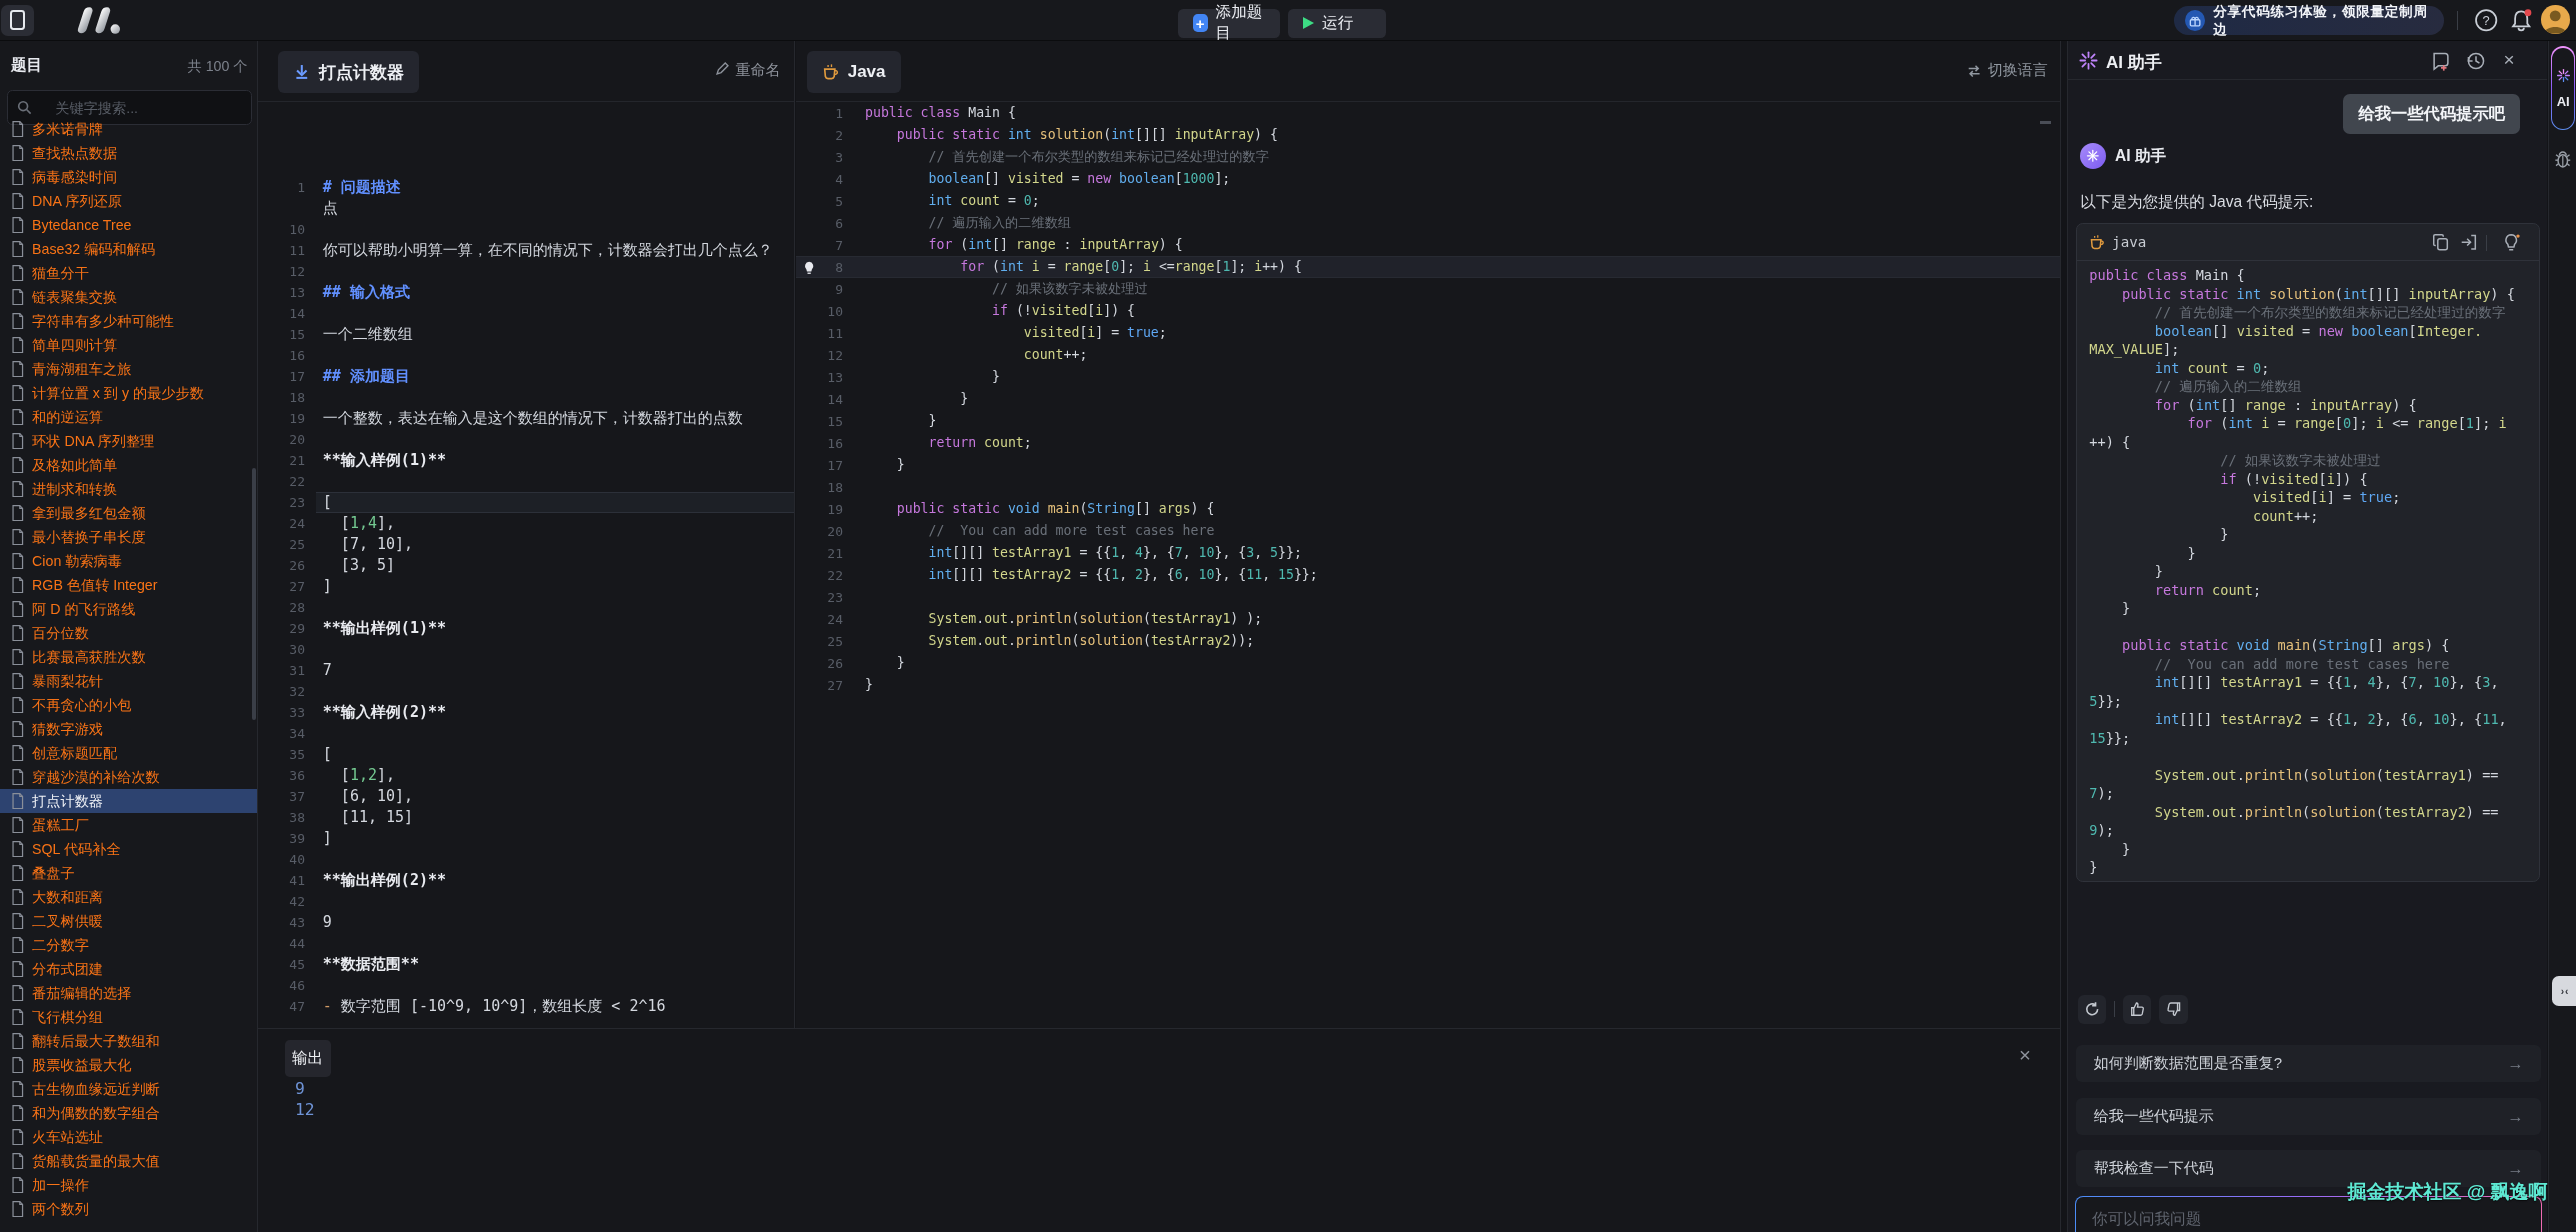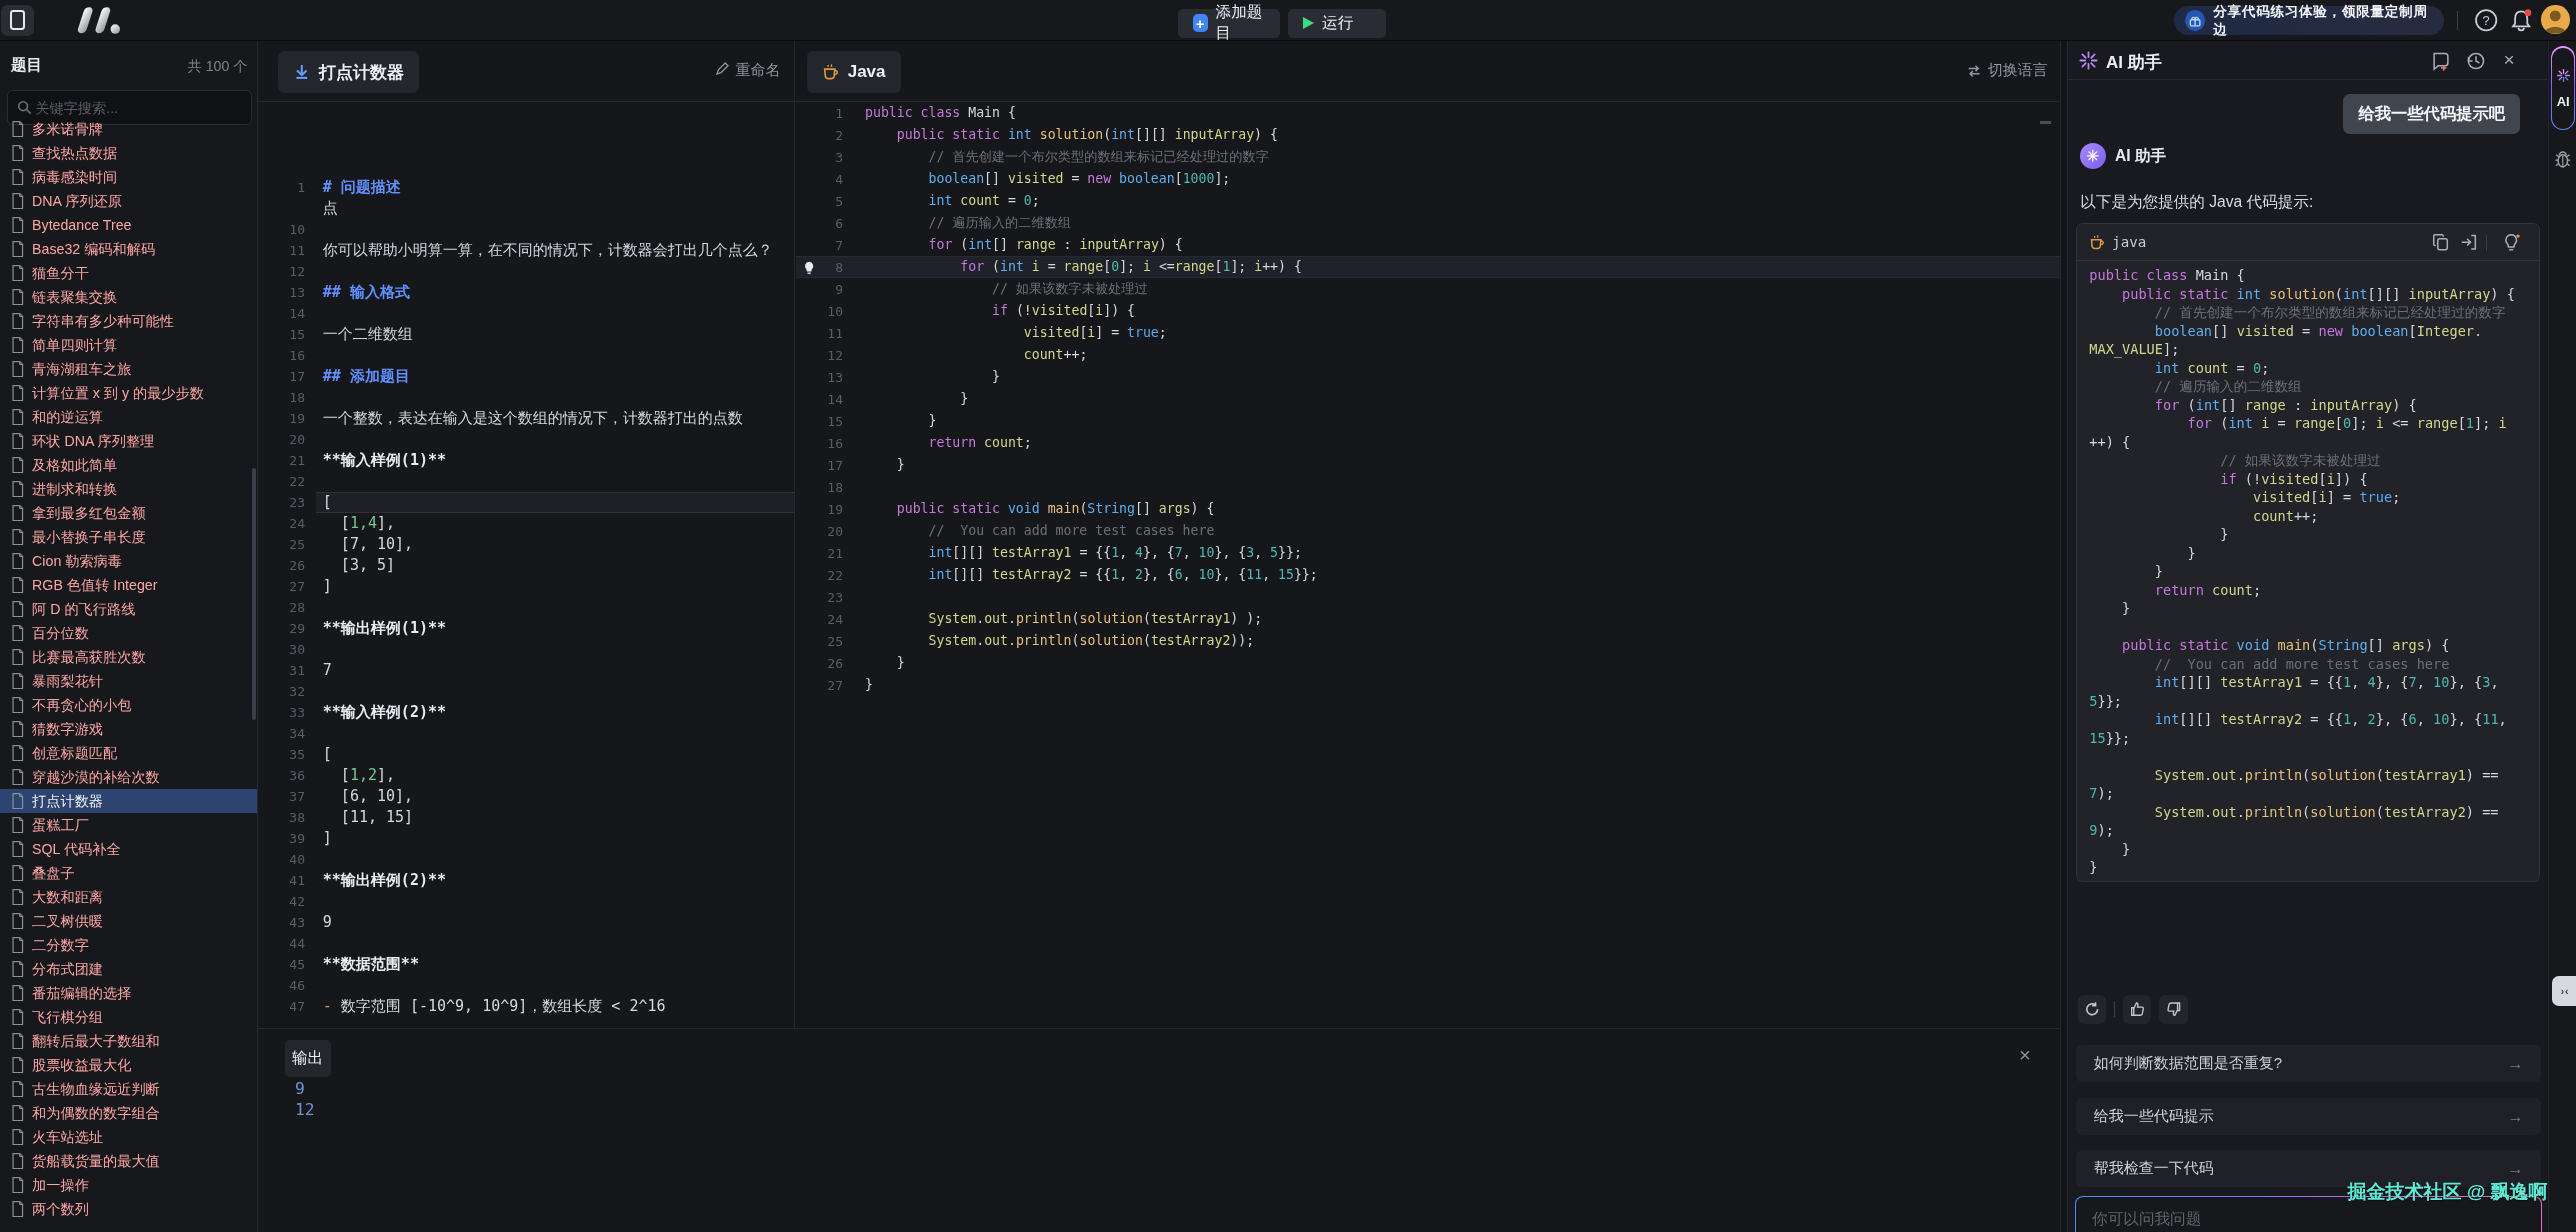--- a/index.html
+++ b/index.html
@@ -25,26 +25,26 @@
   #tb-banner .bicon { width:21px; height:21px; border-radius:50%; background:#2458b3; display:flex; align-items:center; justify-content:center; }
   #tb-banner .btxt { font-size:13.6px; font-weight:bold; color:#f2f4f8; letter-spacing:0.7px; }
   #tb-divider { position:absolute; left:2457px; top:11px; width:1.4px; height:19px; background:#3a3e46; }
   .tb-icon { position:absolute; top:8.1px; width:24.4px; height:24.4px; }
   #tb-avatar { position:absolute; right:6.1px; top:5.4px; width:28.5px; height:28.5px; border-radius:50%; background:#e8a94b; overflow:hidden; }
 
   
   #sidebar { position:absolute; left:0; top:41px; width:258px; height:1191px; background:#17181c; border-right:0.7px solid #26282e; overflow:hidden; }
   #sb-title { position:absolute; left:11px; top:14.2px; font-size:15.6px; font-weight:bold; color:#e8eaef; }
   #sb-count { position:absolute; right:9.5px; top:15.6px; font-size:14.2px; color:#7c818b; }
-  #sb-search { position:absolute; left:6.8px; top:49px; width:245px; height:35px; background:#101114; border:0.7px solid #2b2d35; border-radius:5.4px; display:flex; align-items:center; padding:0 9.5px; gap:3px; }
+  #sb-search { position:absolute; left:6.8px; top:49px; width:245px; height:35px; background:#101114; border:0.7px solid #2b2d35; border-radius:5.4px; display:flex; align-items:center; padding:0 9.5px; gap:23px; }
   #sb-search input { flex:1; background:transparent; border:none; outline:none; color:#c7cbd2; font-size:14.2px; font-family:"Liberation Sans",sans-serif; }
   #sb-search input::placeholder { color:#585d66; }
   #sb-items { position:absolute; left:0; top:76px; width:258px; height:1115px; }
   .sb-item { height:24px; display:flex; align-items:center; padding-left:11px; gap:7.5px; cursor:pointer; }
-  .sb-item .sb-label { font-size:14.2px; color:#fca5a5; white-space:nowrap; }
+  .sb-item .sb-label { font-size:14.2px; color:#f97316; white-space:nowrap; }
   .sb-item.sel { background:#2d4370; }
   .sb-item.sel .sb-label { color:#f2f4f8; }
   #sb-scroll { position:absolute; right:1.4px; top:427px; width:3.4px; height:252px; background:#3a3e47; border-radius:2px; }
 
   
   .panel-header { position:absolute; left:0; top:0; width:100%; height:61px; border-bottom:0.7px solid #24262c; }
   .head-tab { position:absolute; left:20.4px; top:10.2px; height:42px; background:#24262e; border-radius:6.1px; display:flex; align-items:center; padding:0 15px; gap:8.1px; cursor:pointer; }
   .head-tab .tlbl { font-size:17px; font-weight:bold; color:#eef0f4; }
 
   

